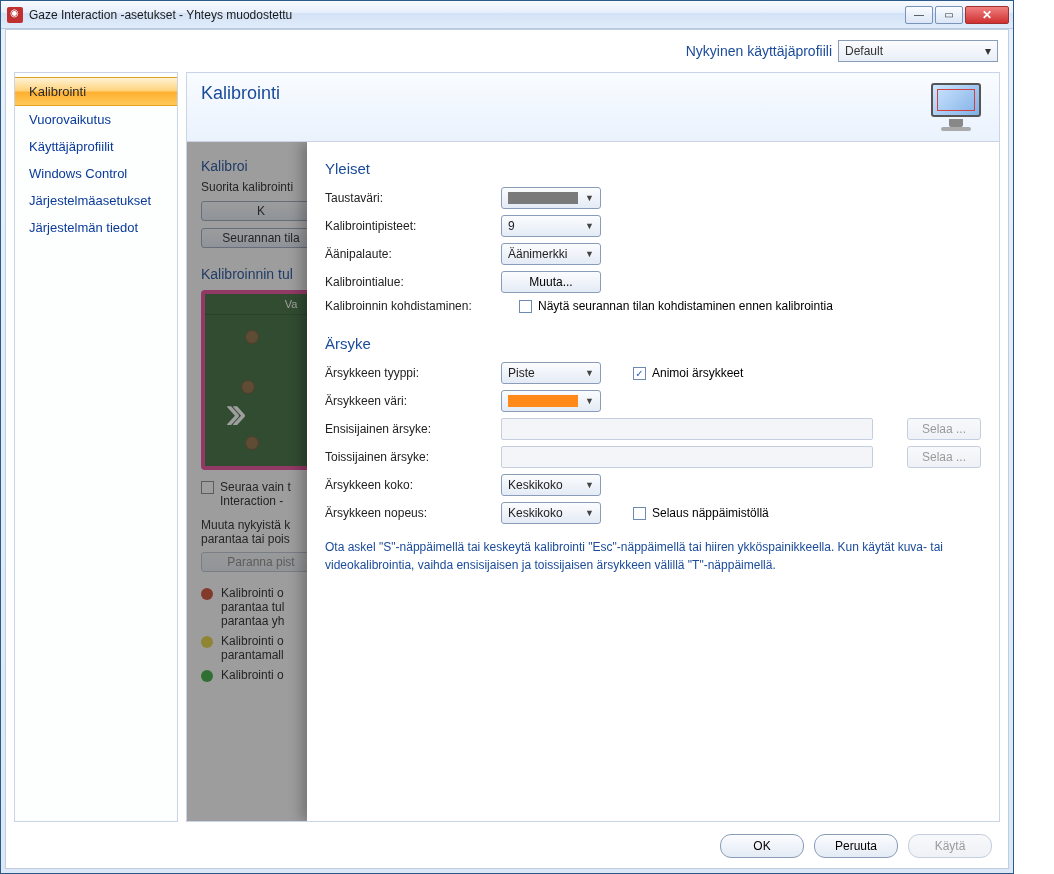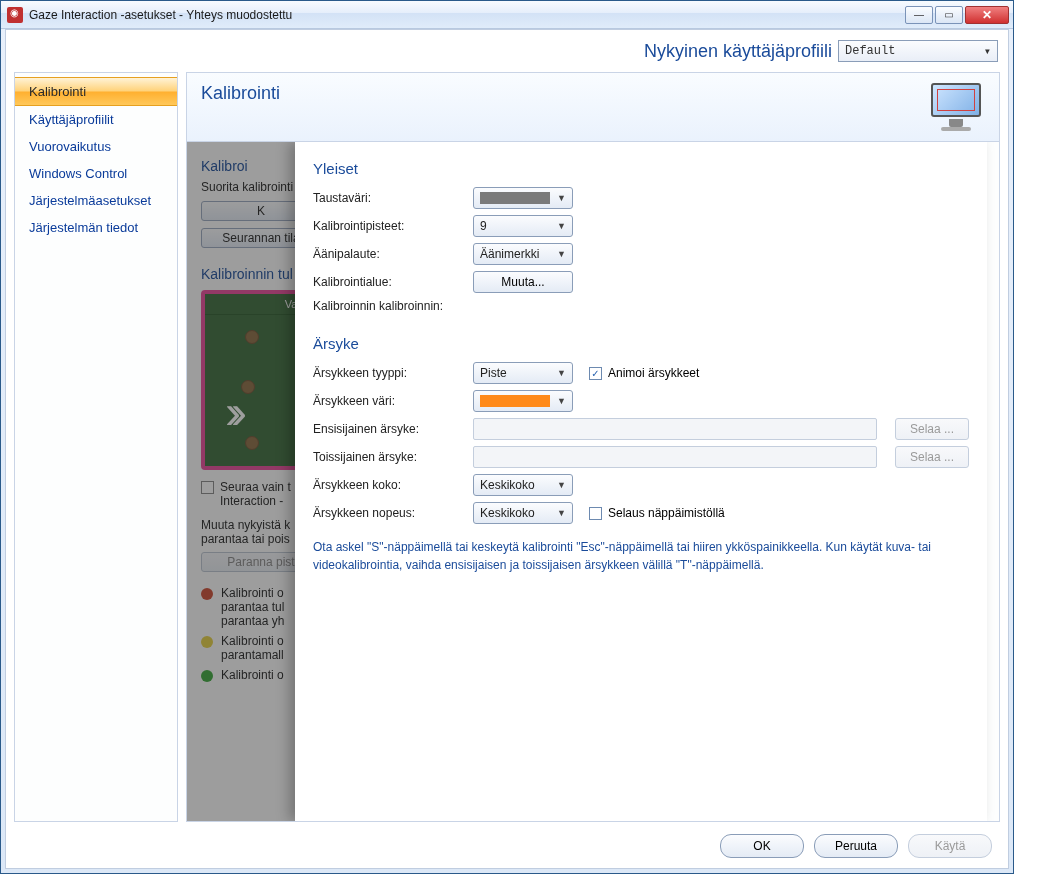--- a/index.html
+++ b/index.html
@@ -37,27 +37,27 @@
   width:28px; height:18px;
   border:1px solid #7a93b8; border-radius:2px;
   background: linear-gradient(#fafcff,#dbe6f5);
   display:flex; align-items:center; justify-content:center;
   font-size:10px; color:#333;
 }
 .tbbtn.close { background: linear-gradient(#f08080,#d03030); color:#fff; border-color:#a03030; width:44px; }
 .tbbtn.close span { font-size:12px; font-weight:bold; }
 .client { flex:1; padding:6px 8px 8px 8px; display:flex; flex-direction:column; gap:6px; background:#fff; margin:0 4px 4px 4px; border:1px solid #c0cde0; }
 .profilebar { display:flex; justify-content:flex-end; align-items:center; gap:6px; padding:4px 2px; }
-.profilebar-label { color:#1a4b9a; font-size:18px; }
+.profilebar-label { color:#1a4b9a; font-size:14px; }
 .profile-select {
   width:160px; height:22px;
   border:1px solid #8a9db8;
   background: linear-gradient(#fbfcfe,#e9eef7);
   display:flex; align-items:center; justify-content:space-between;
-  padding:0 6px; color:#333;font-family:Liberation Mono, monospace;
+  padding:0 6px; color:#333;
 }
 .main { flex:1; display:flex; gap:8px; min-height:0; }
 .sidebar {
   width:164px; border:1px solid #c9d4e6; background:#fdfefe;
   padding:4px 0;
 }
 .side-item { padding:6px 14px; color:#0a3b9a; cursor:pointer; font-size:13px; }
 .side-item.active {
   background: linear-gradient(#fff3d6,#ffd27a 48%,#ffb030 52%,#ffc85a);
   border:1px solid #e6a020; border-left:none; border-right:none;
@@ -109,33 +109,33 @@
 .under-text { margin:10px 0 6px; }
 .under-disabled-btn {
   display:inline-block; min-width:120px; text-align:center;
   border:1px solid #bcc5d2; background:linear-gradient(#f5f6f9,#e9edf3);
   padding:2px 24px; border-radius:3px; color:#888;
 }
 .legend-row { display:flex; align-items:flex-start; gap:8px; margin:6px 0; }
 .legend-dot { width:12px;height:12px;border-radius:50%; flex-shrink:0; margin-top:2px;}
 
 .overlayer {
-  position:absolute; top:0; right:12px; bottom:0;
+  position:absolute; top:0; right:0; bottom:0;
   width: calc(100% - 120px);
   background:#fff;
   padding:12px 18px 12px 18px;
   box-shadow: -6px 0 12px rgba(0,0,0,.25);
   overflow:auto;
 }
 .dimmer {
   position:absolute; top:0; left:0; bottom:0; width:120px;
   background: rgba(40,40,40,.45);
 }
 .ov-section-title { font-size:15px; color:#1a4b9a; margin:6px 0 10px; }
-.ov-row { display:flex; align-items:center; margin:6px 0; gap:8px; }
+.ov-row { display:flex; align-items:center; margin:6px 0; gap:24px; }
 .ov-label { width:152px; color:#222; }
 .ov-ctrl {
   width:100px; height:22px;
   border:1px solid #8a9db8; border-radius:3px;
   background:linear-gradient(#fbfcfe,#e4ebf5);
   display:flex; align-items:center; justify-content:space-between;
   padding:0 6px; color:#222;
 }
 .ov-ctrl.color-gray .swatch { background:#7a7a7a; width:70px; height:12px; }
 .ov-ctrl.color-orange .swatch { background:#ff8a1a; width:70px; height:12px; }
@@ -203,22 +203,22 @@
       <div class="profile-select">
         <span>Default</span>
         <span>▾</span>
       </div>
     </div>
 
     <div class="main">
 
       <div class="sidebar">
         <div class="side-item active"><span>Kalibrointi</span></div>
+        <div class="side-item"><span>Vuorovaikutus</span></div>
         <div class="side-item"><span>Käyttäjäprofiilit</span></div>
-        <div class="side-item"><span>Vuorovaikutus</span></div>
         <div class="side-item"><span>Windows Control</span></div>
         <div class="side-item"><span>Järjestelmäasetukset</span></div>
         <div class="side-item"><span>Järjestelmän tiedot</span></div>
       </div>
 
       <div class="content">
 
         <div class="content-header">
           <div>
             <div class="content-title">Kalibrointi</div>
@@ -299,21 +299,25 @@
               <div class="ov-ctrl">
                   <span>Äänimerkki</span>
                   <span class="caret">▼</span>
                 </div>
             </div>
             <div class="ov-row">
               <span class="ov-label">Kalibrointialue:</span>
               <span class="ov-btn">Muuta...</span>
             </div>
             <div class="ov-row">
-              <span class="ov-label" style="width:170px">Kalibroinnin kalibroinnin:</span>
+              <span class="ov-label" style="width:170px">Kalibroinnin kohdistaminen:</span>
+              <div class="ov-chkrow">
+                <span class="ov-chk"></span>
+                <span>Näytä seurannan tilan kohdistaminen ennen kalibrointia</span>
+              </div>
             </div>
 
             <div class="ov-section-title" style="margin-top:22px">Ärsyke</div>
 
             <div class="ov-row">
               <span class="ov-label">Ärsykkeen tyyppi:</span>
               <div class="ov-ctrl">
                   <span>Piste</span>
                   <span class="caret">▼</span>
                 </div>

